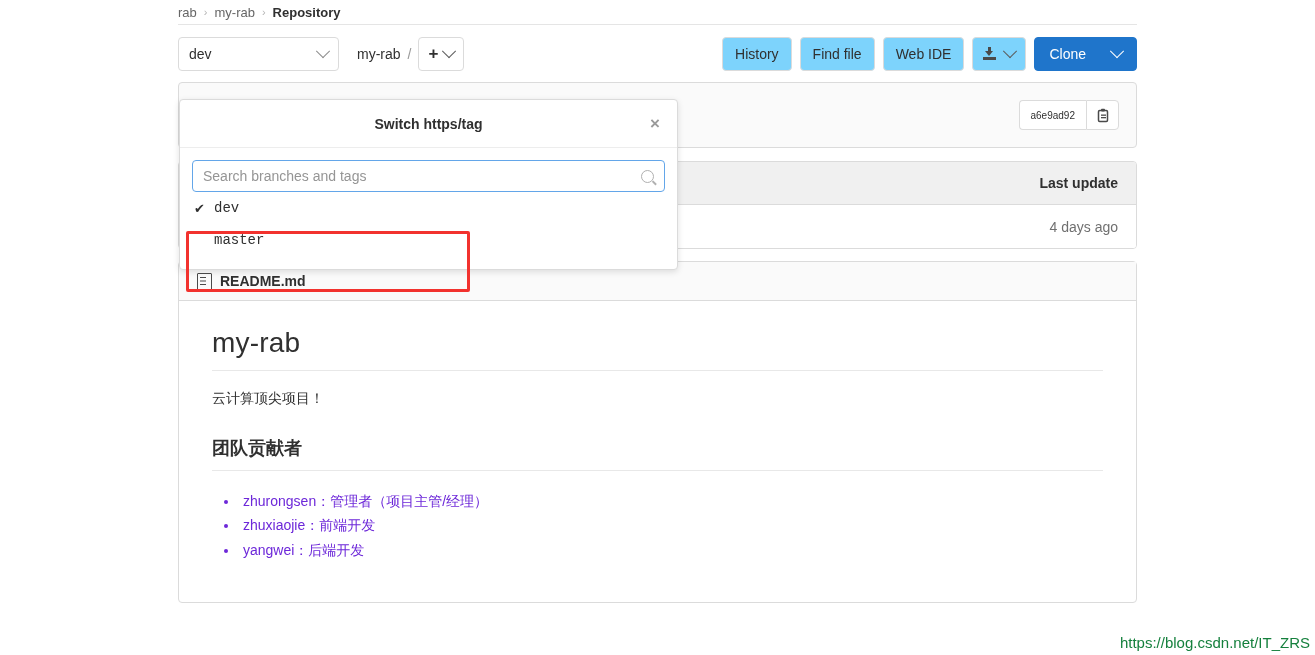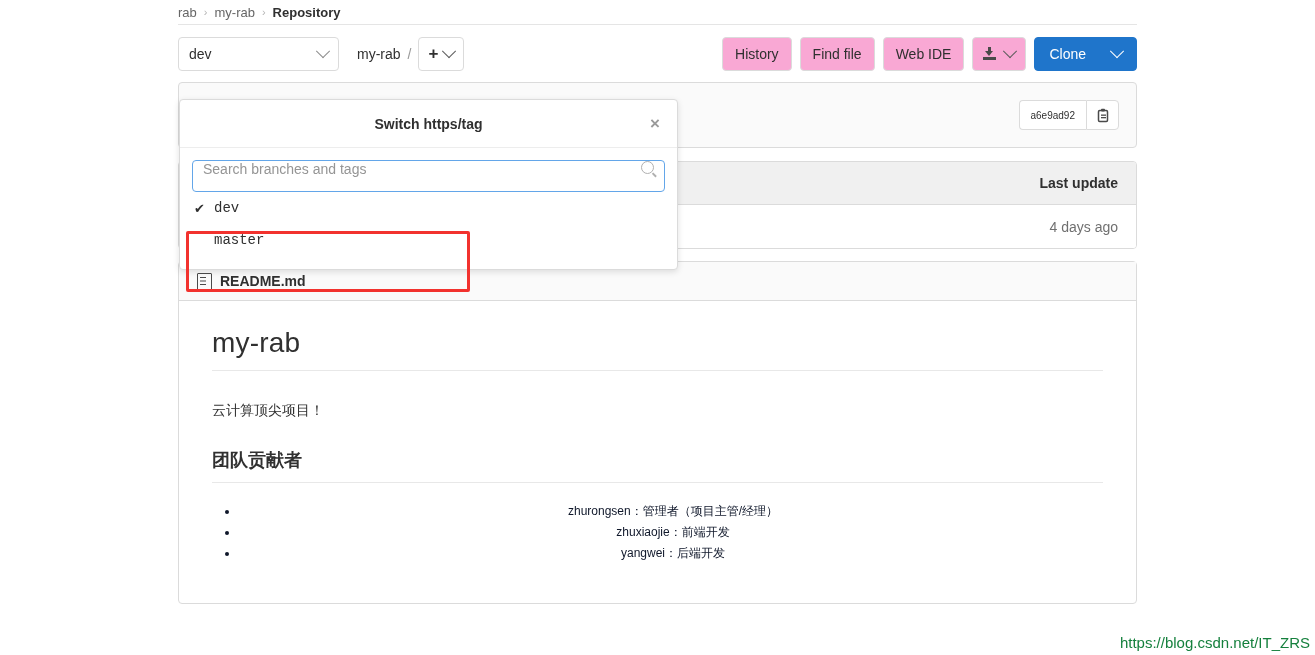--- a/index.html
+++ b/index.html
@@ -111,21 +111,21 @@
   .plus-glyph {
     font-size: 17px;
     line-height: 1;
     color: #303030;
     font-weight: bold;
   }
   .btn {
     height: 34px;
     border: 1px solid #dbdbdb;
     border-radius: 4px;
-    background: #f9a8d4;
+    background: #7dd3fc;
     color: #303030;
     font-size: 14px;
     display: inline-flex;
     align-items: center;
     justify-content: center;
     padding: 0 12px;
     margin-left: 8px;
     box-sizing: border-box;
     font-family: "Liberation Sans", sans-serif;
   }
@@ -275,40 +275,39 @@
   .md-h1 {
     font-size: 28px;
     font-weight: normal;
     color: #303030;
     margin: 0;
     padding-bottom: 11px;
     border-bottom: 1px solid #e8e8e8;
     letter-spacing: 0.2px;
   }
   .md-p {
-    margin: 28px 0 0 0;
+    margin: 16px 0 0 0;
     font-size: 14px;
     color: #303030;
     line-height: 1.6;
   }
   .md-h2 {
     font-size: 18px;
     font-weight: bold;
     color: #303030;
     margin: 27px 0 0 0;
     padding-bottom: 10px;
     border-bottom: 1px solid #e8e8e8;
   }
   .md-list {
     margin: 18px 0 0 0;
     padding-left: 27px;
-    font-size: 12px;
+    font-size: 14px;
     line-height: 1.72;
-    color: #0f172a;
-    text-align: center;
+    color: #6d28d9;
   }
   .md-list li {
     padding-left: 4px;
   }
 
   
   .dropdown {
     position: absolute;
     left: 179px;
     top: 99px;
@@ -345,21 +344,21 @@
     font-family: "Liberation Sans", sans-serif;
   }
   .dd-search-wrap {
     padding: 12px 12px 0 12px;
   }
   .dd-search {
     height: 32px;
     border: 1px solid #63a6e9;
     border-radius: 4px;
     display: flex;
-    align-items: flex-start;
+    align-items: center;
     justify-content: space-between;
     padding: 0 10px;
     box-sizing: border-box;
   }
   .dd-search span.ph {
     color: #959595;
     font-size: 14px;
   }
   .magnifier {
     width: 11px;

